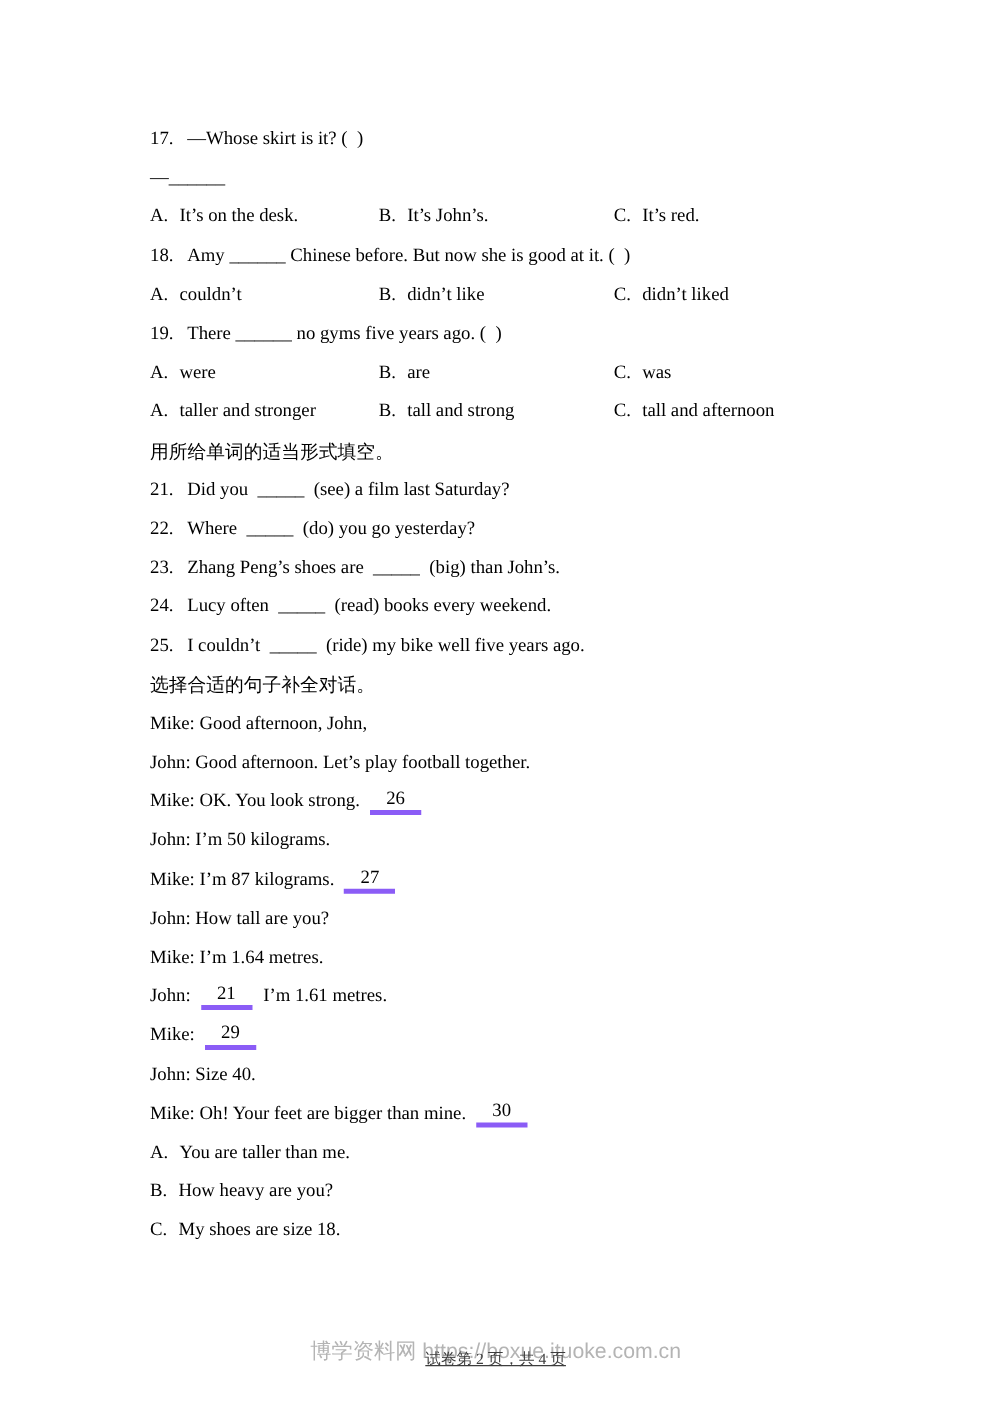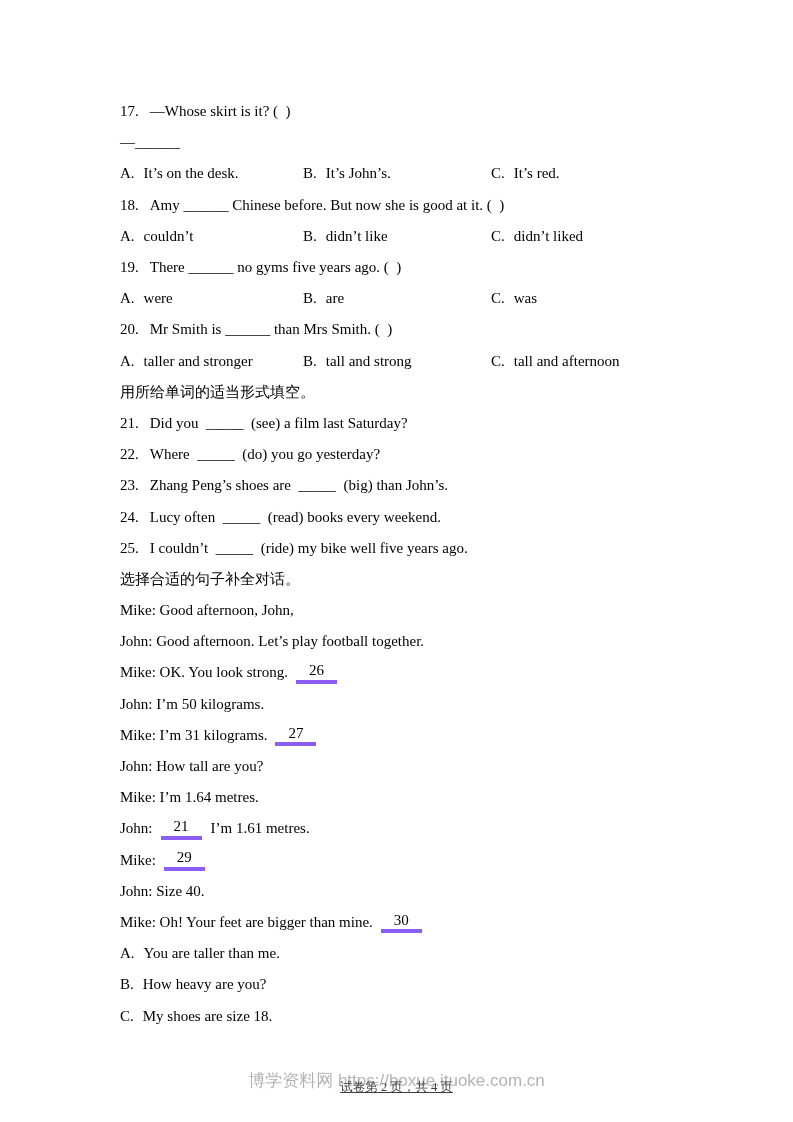--- a/index.html
+++ b/index.html
@@ -80,24 +80,20 @@
     <div class="line">
       <span class="qnum">19.</span>
       <span>There ______ no gyms five years ago. (&nbsp;&nbsp;)</span>
     </div>
     <div class="line opts">
       <span class="opt c1"><span class="ol">A.</span><span>were</span></span>
       <span class="opt c2"><span class="ol">B.</span><span>are</span></span>
       <span class="opt c3"><span class="ol">C.</span><span>was</span></span>
     </div>
 
-    <div class="line">
-      <span class="qnum">20.</span>
-      <span>Mr Smith is ______ than Mrs Smith. (&nbsp;&nbsp;)</span>
-    </div>
     <div class="line opts">
       <span class="opt c1"><span class="ol">A.</span><span>taller and stronger</span></span>
       <span class="opt c2"><span class="ol">B.</span><span>tall and strong</span></span>
       <span class="opt c3"><span class="ol">C.</span><span>tall and afternoon</span></span>
     </div>
 
     <div class="line">
       <span>用所给单词的适当形式填空。</span>
     </div>
 
@@ -133,21 +129,21 @@
       <span>John: Good afternoon. Let’s play football together.</span>
     </div>
     <div class="line">
       <span>Mike: OK. You look strong.</span>
       <span class="blank">26</span>
     </div>
     <div class="line">
       <span>John: I’m 50 kilograms.</span>
     </div>
     <div class="line">
-      <span>Mike: I’m 31 kilograms.</span>
+      <span>Mike: I’m 87 kilograms.</span>
       <span class="blank">27</span>
     </div>
     <div class="line">
       <span>John: How tall are you?</span>
     </div>
     <div class="line">
       <span>Mike: I’m 1.64 metres.</span>
     </div>
     <div class="line">
       <span>John:</span>

